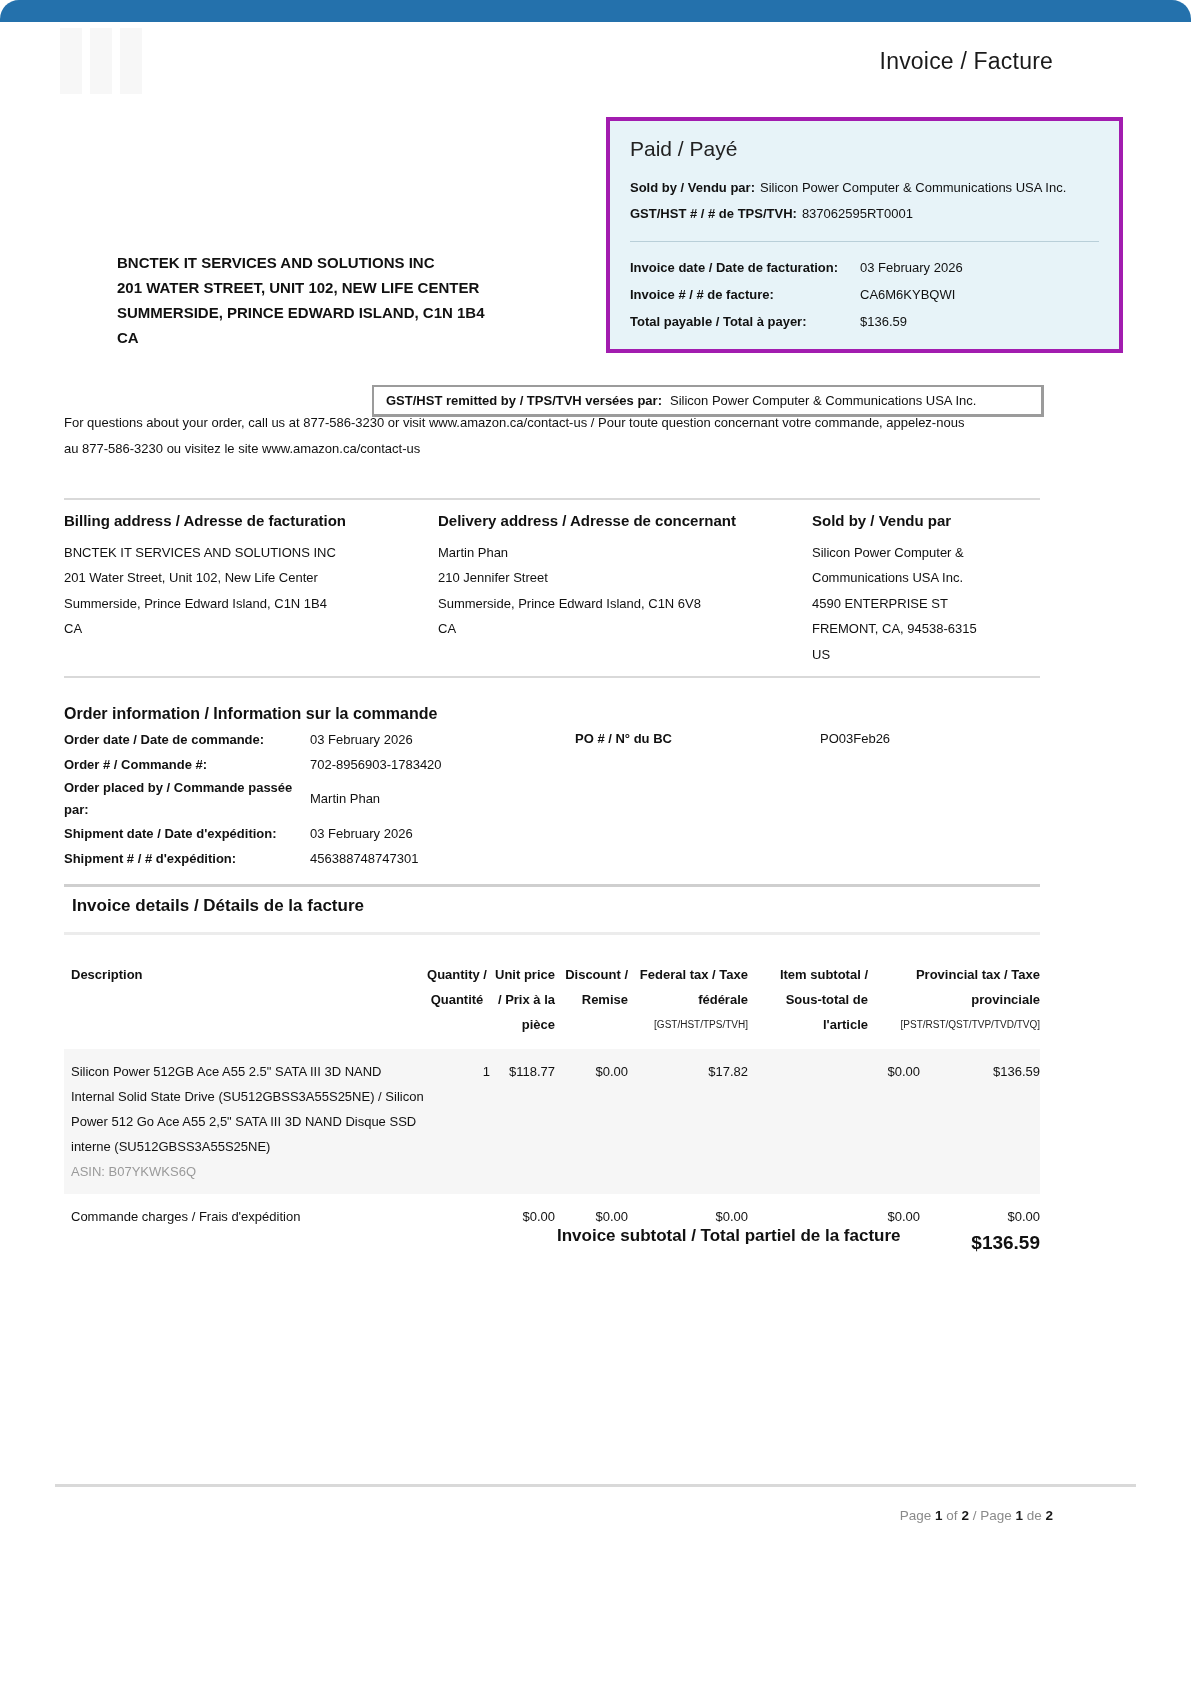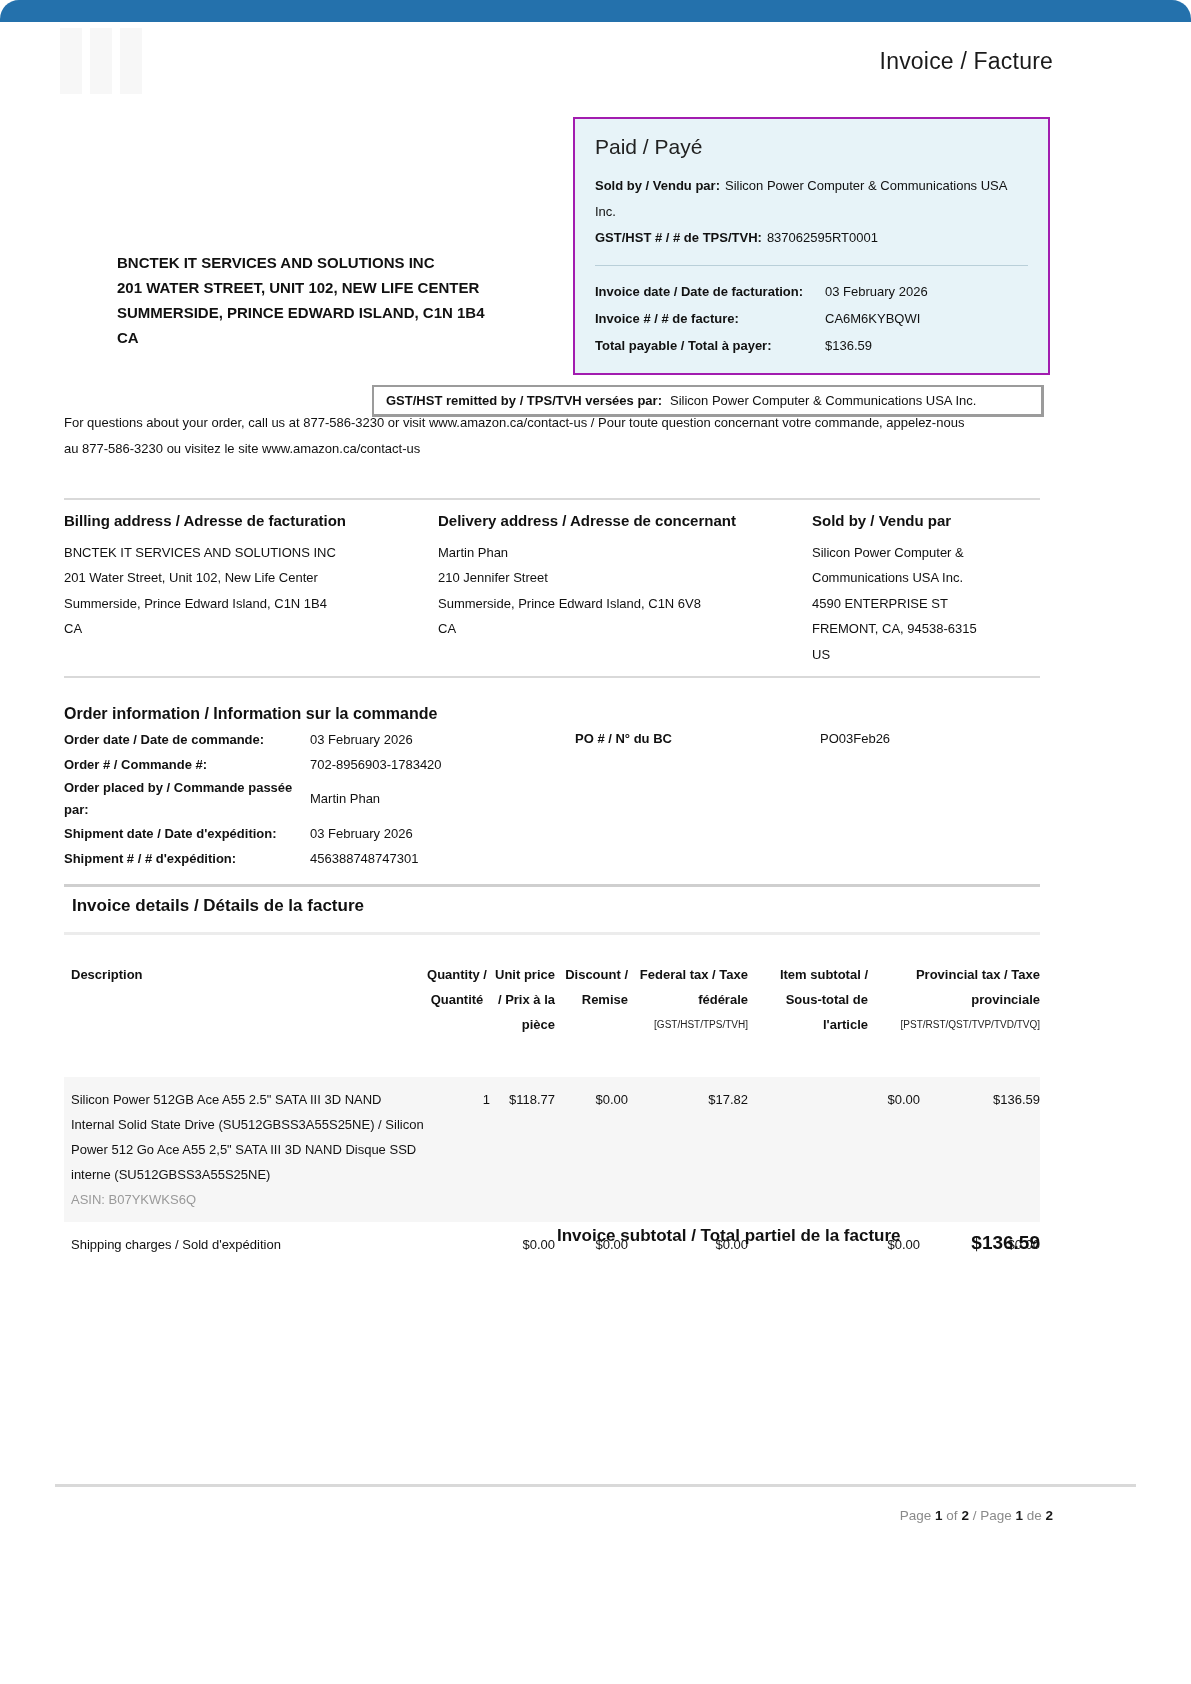--- a/index.html
+++ b/index.html
@@ -14,22 +14,22 @@
     color: #111;
     overflow: hidden;
     border-radius: 19px;
   }
   .top-bar { position: absolute; top: 0; left: 0; width: 1191px; height: 22px; background: #2471ac; }
   .faded-logo { position: absolute; top: 28px; left: 60px; width: 90px; height: 66px; display: flex; gap: 8px; }
   .faded-logo .bar { width: 22px; height: 100%; background: #f7f7f7; }
   .invoice-title { position: absolute; top: 48px; right: 138px; font-size: 23px; color: #1a1a1a; letter-spacing: 0.2px; }
 
   .paid-box {
-    position: absolute; top: 117px; left: 573px; width: 477px;
-    background: #e7f3f8; border: 2px solid #a21caf;
+    position: absolute; top: 117px; left: 606px; width: 517px;
+    background: #e7f3f8; border: 4px solid #a21caf;
     padding: 16px 20px 14px 20px;
   }
   .paid-title { font-size: 21px; color: #222; margin-bottom: 14px; }
   .pb-text { line-height: 26px; }
   .pb-lbl { font-weight: bold; margin-right: 5px; }
   .pb-divider { height: 1px; background: #b9cfd9; margin: 14px 0 12px 0; }
   .pb-row { display: flex; line-height: 27px; }
   .pb-row-label { font-weight: bold; width: 230px; flex: 0 0 230px; }
 
   .bill-to { position: absolute; top: 250px; left: 117px; width: 445px; font-weight: bold; font-size: 15px; line-height: 25px; }
@@ -60,21 +60,21 @@
   .oi-label { font-weight: bold; width: 246px; flex: 0 0 246px; line-height: 22px; }
   .oi-value { line-height: 22px; }
   .po-row { position: absolute; top: 731px; left: 575px; display: flex; }
   .po-label { font-weight: bold; width: 245px; flex: 0 0 245px; }
 
   .id-rule-top { position: absolute; top: 884px; left: 64px; width: 976px; height: 3px; background: #cfcfcf; }
   .id-heading { position: absolute; top: 896px; left: 72px; font-size: 17px; font-weight: bold; }
   .id-rule-bottom { position: absolute; top: 932px; left: 64px; width: 976px; height: 3px; background: #ececec; }
 
   .inv-table { position: absolute; top: 962px; left: 64px; width: 976px; }
-  .thead { display: flex; align-items: flex-start; margin-bottom: 40px; }
+  .thead { display: flex; align-items: flex-start; margin-bottom: 12px; }
   .th { line-height: 25px; text-align: right; }
   .th.left { text-align: left; padding-left: 7px; }
   .th-main { font-weight: bold; font-size: 13px; }
   .th-sub { font-size: 10px; color: #222; }
   .trow { display: flex; align-items: flex-start; padding: 10px 0; }
   .trow.shaded { background: #f6f6f6; }
   .td-desc { line-height: 25px; padding-left: 7px; text-align: left; }
   .td-num { line-height: 25px; text-align: right; }
   .asin { color: #9a9a9a; }
 
@@ -238,21 +238,21 @@
           </div>
           <div class="td-num" style="width:66px;flex:0 0 66px;">1</div>
           <div class="td-num" style="width:65px;flex:0 0 65px;">$118.77</div>
           <div class="td-num" style="width:73px;flex:0 0 73px;">$0.00</div>
           <div class="td-num" style="width:120px;flex:0 0 120px;">$17.82</div>
           <div class="td-num" style="width:172px;flex:0 0 172px;">$0.00</div>
           <div class="td-num" style="width:120px;flex:0 0 120px;">$136.59</div>
         </div>
         <div class="trow">
           <div class="td-desc" style="width:360px;flex:0 0 360px;">
-            <div>Shipping charges / Sold d'expédition</div>
+            <div>Commande charges / Frais d'expédition</div>
           </div>
           <div class="td-num" style="width:66px;flex:0 0 66px;"></div>
           <div class="td-num" style="width:65px;flex:0 0 65px;">$0.00</div>
           <div class="td-num" style="width:73px;flex:0 0 73px;">$0.00</div>
           <div class="td-num" style="width:120px;flex:0 0 120px;">$0.00</div>
           <div class="td-num" style="width:172px;flex:0 0 172px;">$0.00</div>
           <div class="td-num" style="width:120px;flex:0 0 120px;">$0.00</div>
         </div>
       </div>
   </div>

